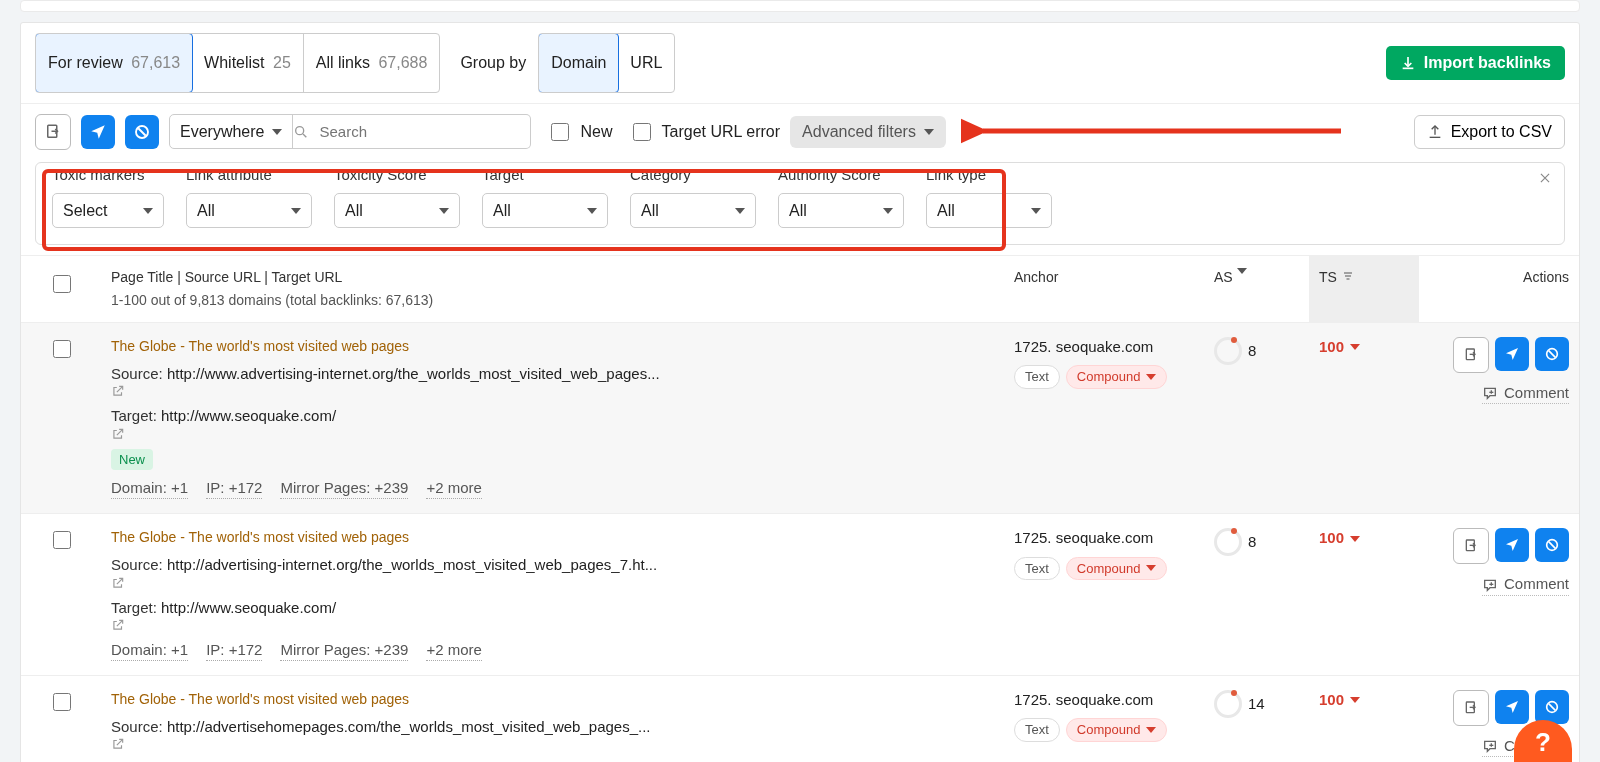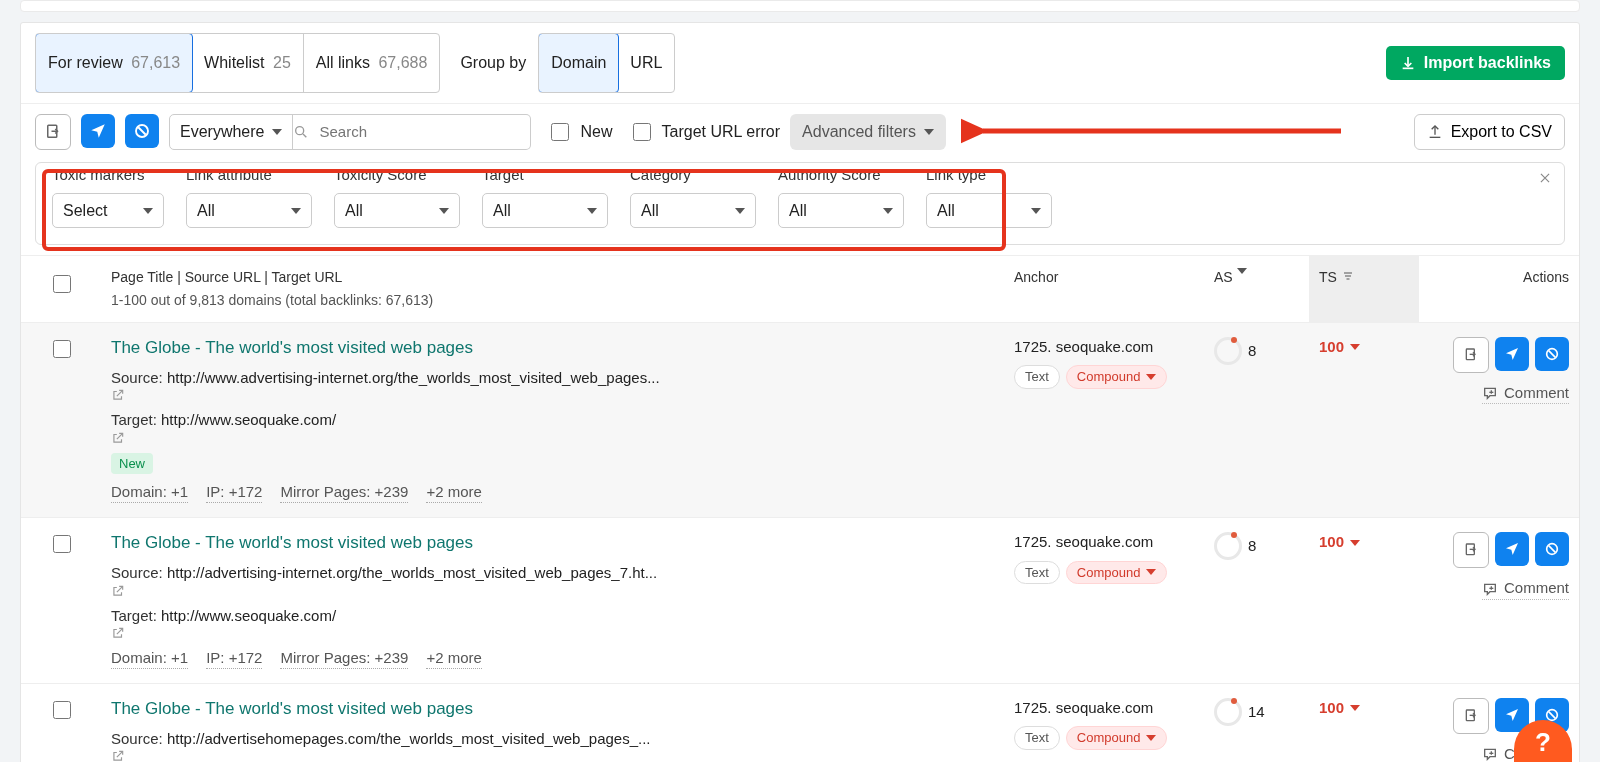--- a/index.html
+++ b/index.html
@@ -22,21 +22,21 @@
   .seg{display:flex;border:1px solid #ccc;border-radius:4px;overflow:hidden}
   .seg .seg-item{padding:18px 12px;border-right:1px solid #ccc;cursor:pointer}
   .seg .seg-item:last-child{border-right:none}
   .seg-item.active{background:var(--blue-bg);border:1px solid var(--blue);margin:-1px;border-radius:4px}
   .count{color:#888;margin-left:4px}
   .groupby{display:flex;align-items:center;gap:12px;margin-left:2px}
   .groupby .label{color:#222}
   .spacer{flex:1}
   .import-btn{display:flex;align-items:center;gap:8px;background:var(--green-btn);color:#fff;border:none;border-radius:5px;padding:8px 14px;font-weight:600;font-size:16px;cursor:pointer}
   
-  .toolbar{display:flex;gap:10px;padding:10px 14px;}
+  .toolbar{display:flex;align-items:center;gap:10px;padding:10px 14px;}
   .icon-btn{width:34px;height:34px;border-radius:6px;display:flex;align-items:center;justify-content:center;cursor:pointer}
   .icon-btn.outline{border:1px solid #bbb;color:#555;background:#fff}
   .icon-btn.blue{background:#0f82ef;color:#fff}
   .drop{display:flex;align-items:center;gap:8px;border:1px solid #ccc;border-radius:5px;padding:6px 10px;cursor:pointer;background:#fff}
   .search-wrap{display:flex;align-items:center;border:1px solid #ccc;border-radius:5px;border-left:none;padding:6px 10px;gap:8px;min-width:180px;margin-left:-10px;border-top-left-radius:0;border-bottom-left-radius:0}
   .search-input{border:none;outline:none;font-size:15px;flex:1}
   .chk{display:flex;align-items:center;gap:8px;margin-left:6px}
   .chk input{width:18px;height:18px;border:1px solid #bbb;border-radius:4px}
   .adv{display:flex;align-items:center;gap:8px;background:#e6e6e6;color:#555;border-radius:6px;padding:7px 12px;cursor:pointer;border:none;font-size:16px}
   .export-btn{display:flex;align-items:center;gap:8px;border:1px solid #ccc;background:#fff;border-radius:6px;padding:7px 12px;cursor:pointer;font-size:16px}
@@ -58,21 +58,21 @@
   .th.anchor{width:180px}
   .th.as{width:85px;display:flex;align-items:flex-start;gap:4px}
   .th.ts{width:90px;background:#eee}
   .th.actions{width:140px;text-align:right}
   .sort-icon{display:inline-block}
   .row{display:flex;border-bottom:1px solid #eee}
   .row.alt{background:#f7f7f7}
   .cell{padding:14px 10px;font-size:15px}
   .cell.chk-col{width:60px;display:flex;justify-content:center}
   .cell.main{flex:1}
-  .title{color:#0f766e;font-size:17px}
+  .title{color:#a16207;font-size:14px}
   .line{margin-top:8px;color:#333}
   .url{color:#222}
   .url .bold{font-weight:400}
   .ext{color:#888}
   .badge-new{display:inline-block;background:#d9f4e4;color:#0a8f4d;border-radius:4px;padding:2px 8px;font-size:13px;margin-top:8px}
   .metas{margin-top:8px;display:flex;gap:18px;color:#555}
   .metas span{border-bottom:1px dotted #aaa;cursor:help}
   .cell.anchor{width:180px}
   .anchor-txt{color:#222}
   .tags{margin-top:8px;display:flex;gap:6px;flex-wrap:wrap}

